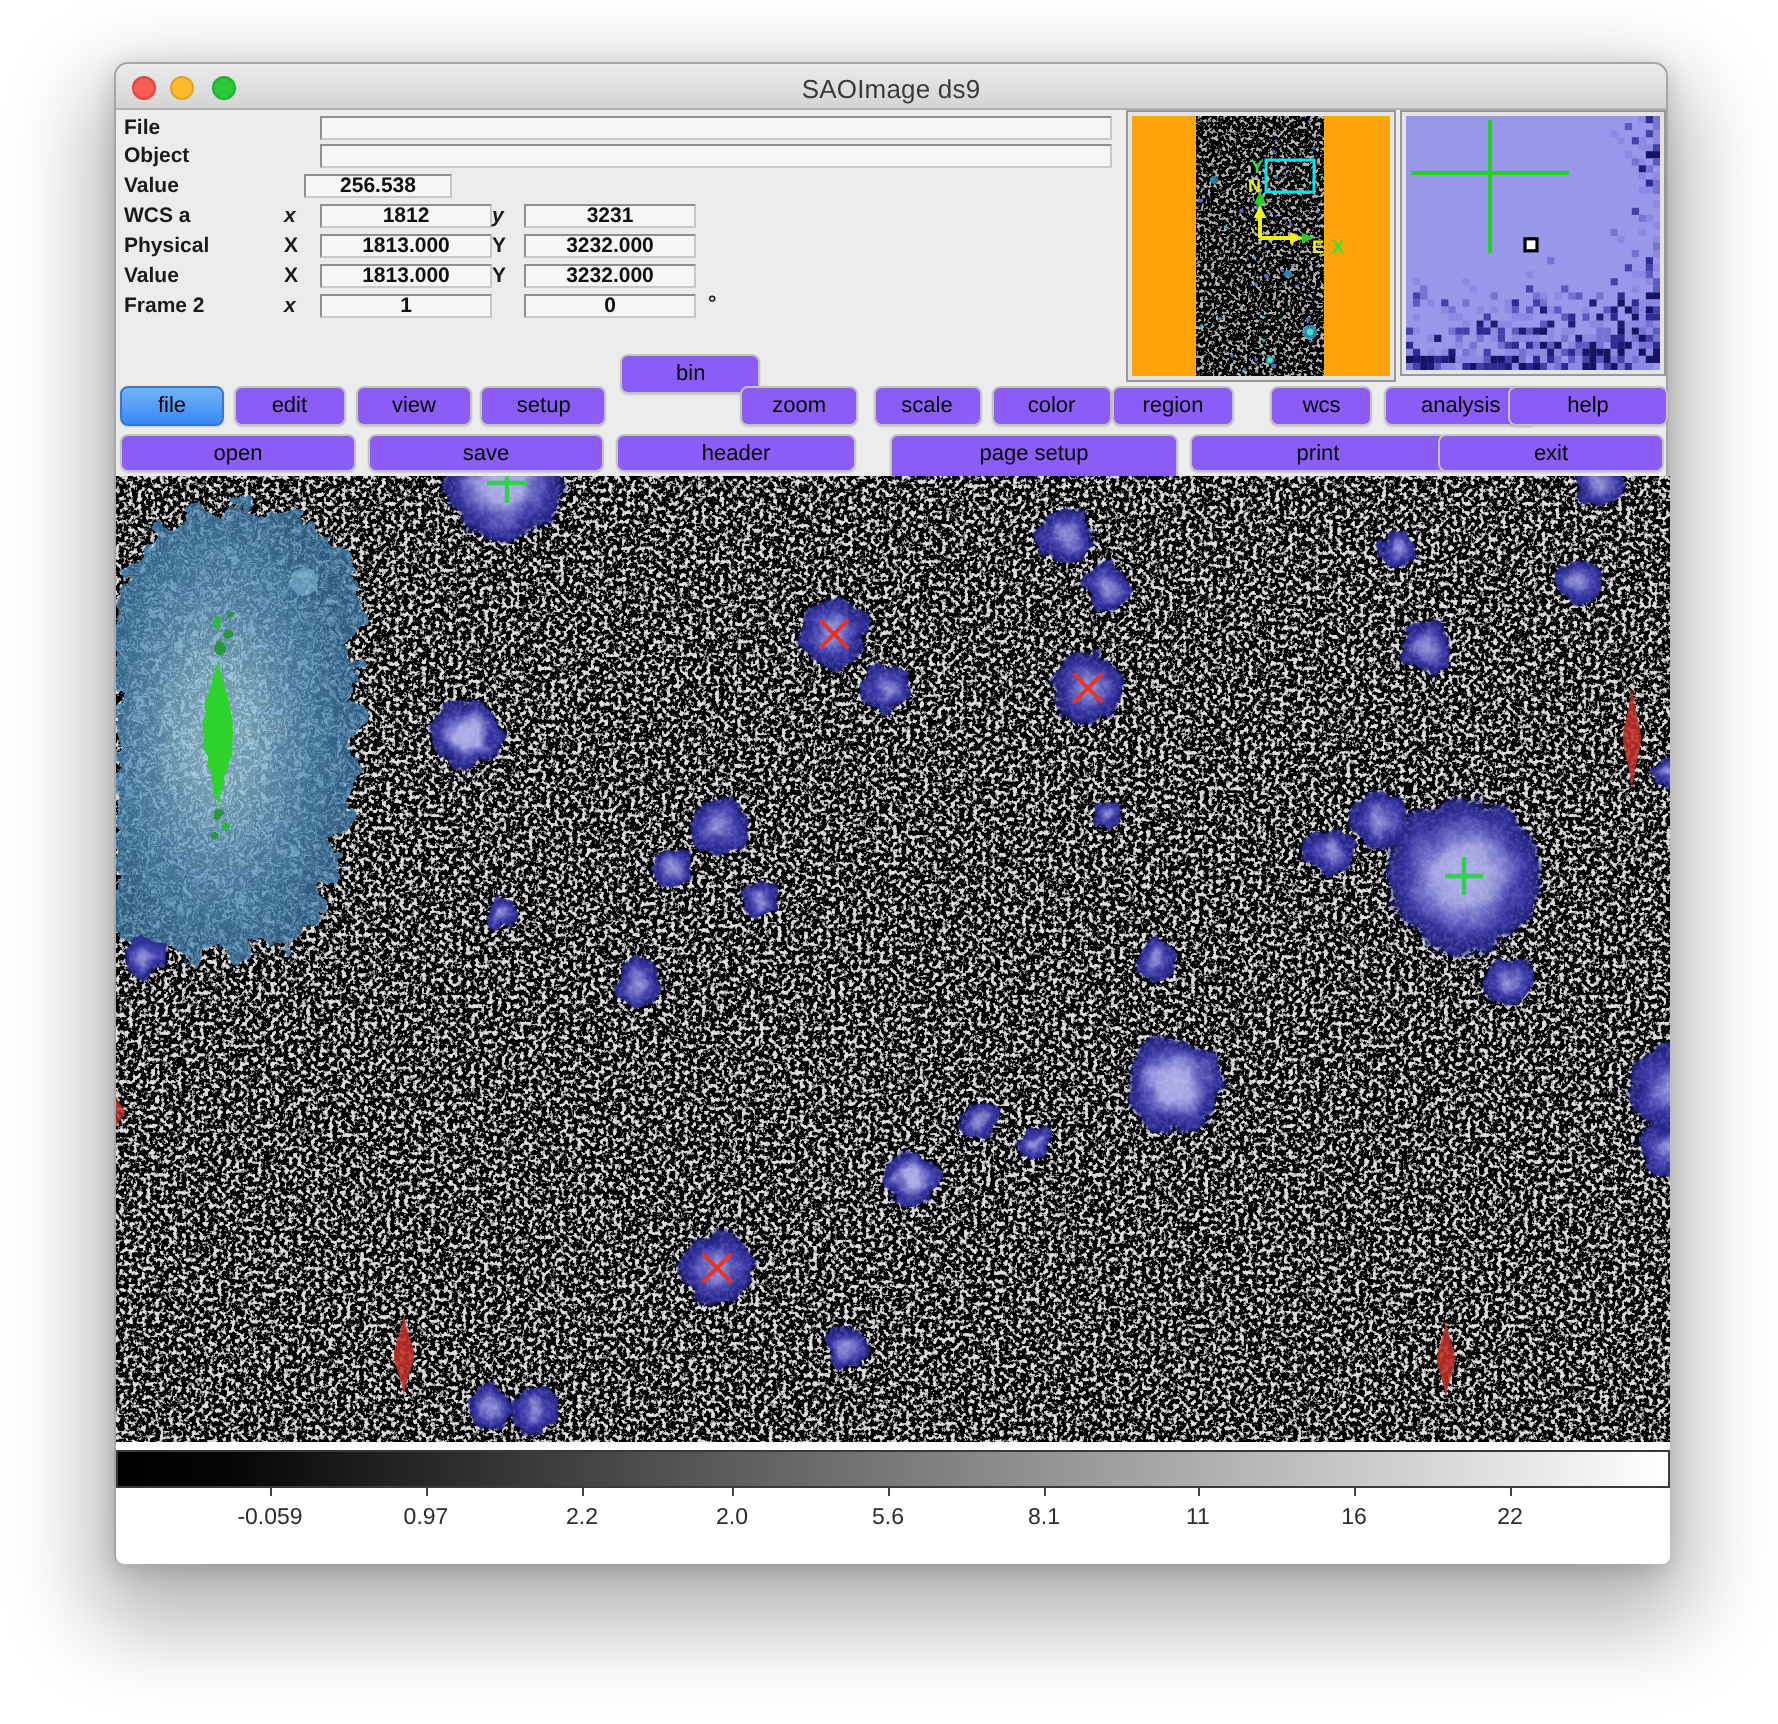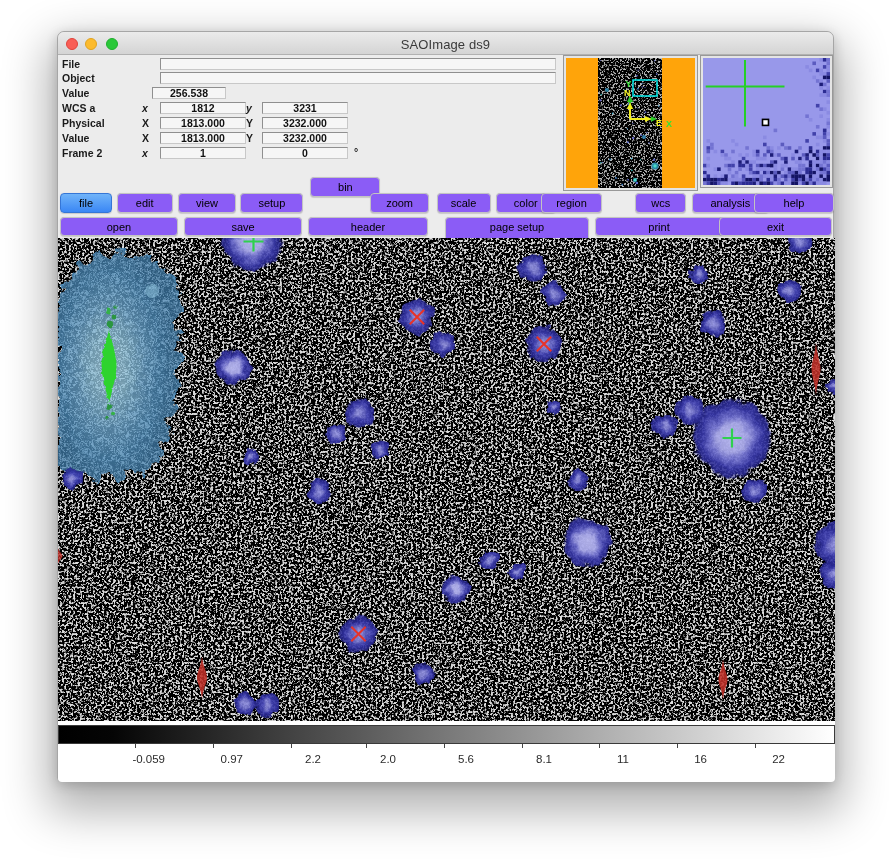--- a/index.html
+++ b/index.html
@@ -16,21 +16,21 @@
 .fbox { position:absolute; height:12px; background:#f6f6f6; border:1px solid #8f8f8f; border-bottom-color:#c8c8c8; border-right-color:#c8c8c8;
   font-size:10.5px; font-weight:bold; color:#111; text-align:center; line-height:10px; }
 #panner { position:absolute; left:505px; top:23px; width:135px; height:136px; background:#e4e4e4; border:1px solid #989898; padding:2px; }
 #magf { position:absolute; left:642px; top:23px; width:133px; height:133px; background:#e4e4e4; border:1px solid #989898; padding:2px; }
 .btn { position:absolute; background:#8b5cf6; border:1px solid #c3c3c3; border-radius:4px;
   font-size:11px; color:#000; text-align:center; line-height:18px; box-shadow:0 0.5px 1px rgba(0,0,0,0.15); }
 .btn.sel { background:linear-gradient(#70b4f9,#3a87f5); border-color:#3576d6; }
 #mainimg { position:absolute; left:0; top:206px; width:777px; height:483px; overflow:hidden; }
 #cbar { position:absolute; left:0px; top:693px; width:777px; height:19px; border:1px solid #3a3a3a;
   background:linear-gradient(90deg, #000 0%, #050505 7%, #fff 100%); }
-.cbt { position:absolute; top:721px; width:60px; text-align:right; font-size:11.5px; color:#2b2b2b; }
+.cbt { position:absolute; top:721px; width:60px; text-align:center; font-size:11.5px; color:#2b2b2b; }
 .cbtick { position:absolute; top:712px; width:1px; height:4px; background:#444; }
 #gapstrip { position:absolute; left:0; top:689px; width:777px; height:4px; background:#fff; }
 #botstrip { position:absolute; left:0; top:712px; width:777px; height:38px; background:#fff; border-radius:0 0 4px 4px; }
 </style></head>
 <body>
 <div id="win">
   <div id="titlebar">
     <div class="tl" style="left:7.5px;background:#f95e56;border:0.5px solid #e0443c"></div>
     <div class="tl" style="left:27px;background:#fcbb2d;border:0.5px solid #e0a320"></div>
     <div class="tl" style="left:47.5px;background:#2ac839;border:0.5px solid #1faf2e"></div>
@@ -461,21 +461,21 @@
 </svg>
     </div>
   <div class="btn sel" style="left:2px;width:52px;top:161px;height:20px">file</div>
     <div class="btn" style="left:58.7px;width:56px;top:161px;height:20px">edit</div>
     <div class="btn" style="left:120.3px;width:57.4px;top:161px;height:20px">view</div>
     <div class="btn" style="left:182.4px;width:63px;top:161px;height:20px">setup</div>
     <div class="btn" style="left:252.4px;width:70px;top:145px;height:20px">bin</div>
     <div class="btn" style="left:311.7px;width:59.8px;top:161px;height:20px">zoom</div>
     <div class="btn" style="left:378.5px;width:54px;top:161px;height:20px">scale</div>
     <div class="btn" style="left:437.9px;width:59.8px;top:161px;height:20px">color</div>
-    <div class="btn" style="left:483px;width:61px;top:161px;height:20px">region</div>
+    <div class="btn" style="left:498px;width:61px;top:161px;height:20px">region</div>
     <div class="btn" style="left:577.4px;width:50.8px;top:161px;height:20px">wcs</div>
     <div class="btn" style="left:634.1px;width:76.5px;top:161px;height:20px">analysis</div>
     <div class="btn" style="left:696px;width:80px;top:161px;height:20px">help</div>
   <div class="btn" style="left:2px;width:118px;top:185px;height:19px">open</div>
     <div class="btn" style="left:126px;width:118px;top:185px;height:19px">save</div>
     <div class="btn" style="left:250px;width:120px;top:185px;height:19px">header</div>
     <div class="btn" style="left:387px;width:144px;top:185px;height:26px">page setup</div>
     <div class="btn" style="left:537px;width:128px;top:185px;height:19px">print</div>
     <div class="btn" style="left:661px;width:113px;top:185px;height:19px">exit</div>
   <div id="gapstrip"></div>

